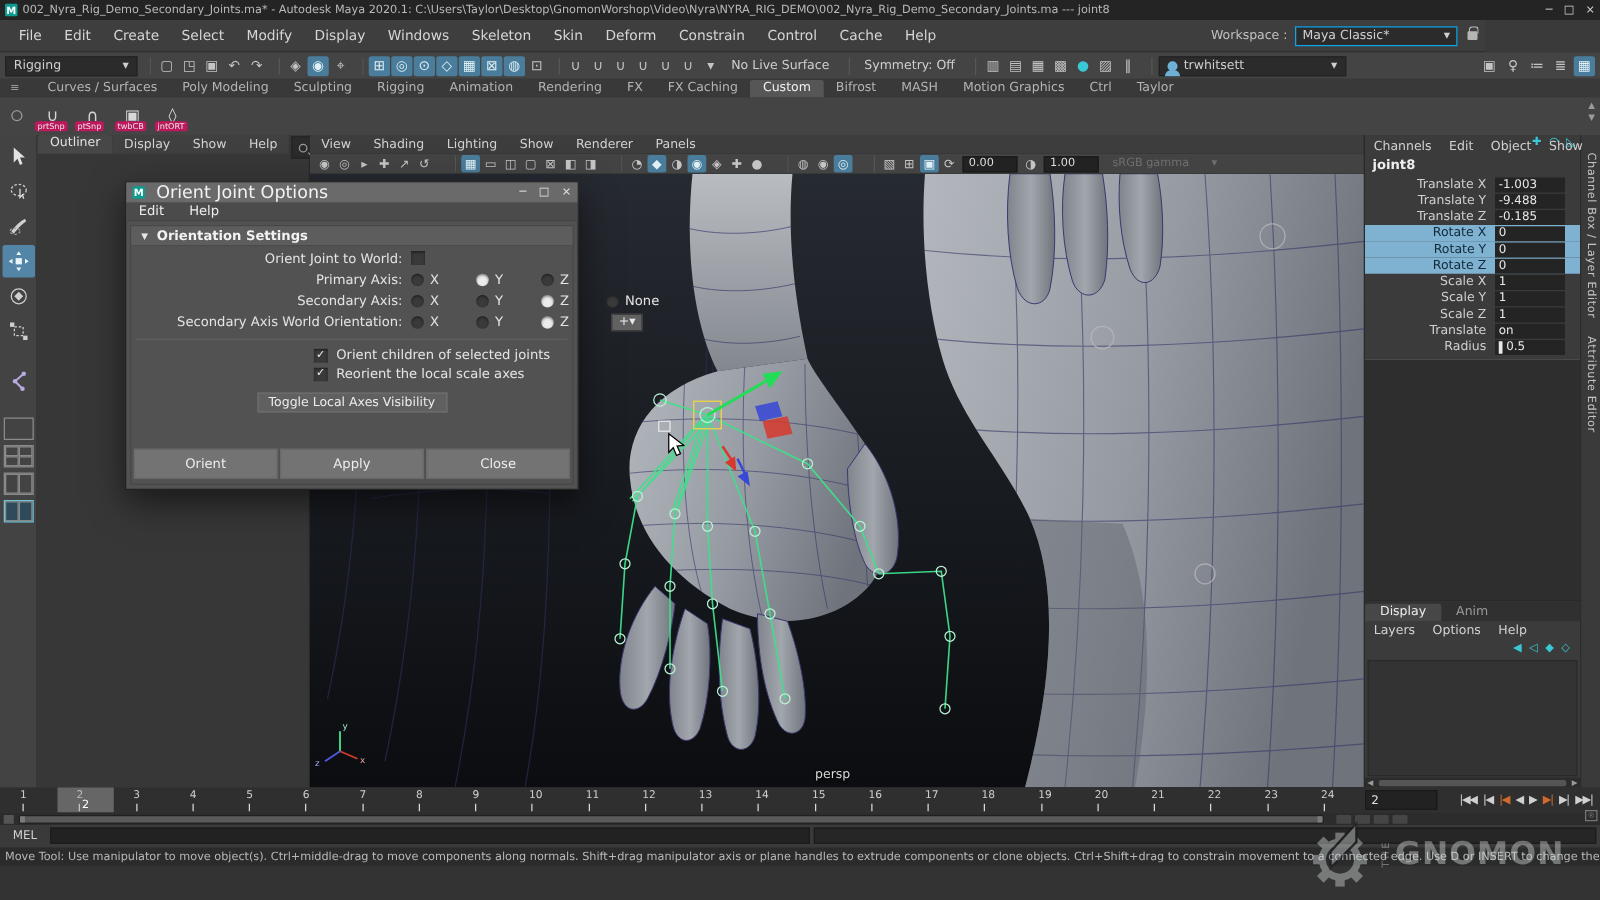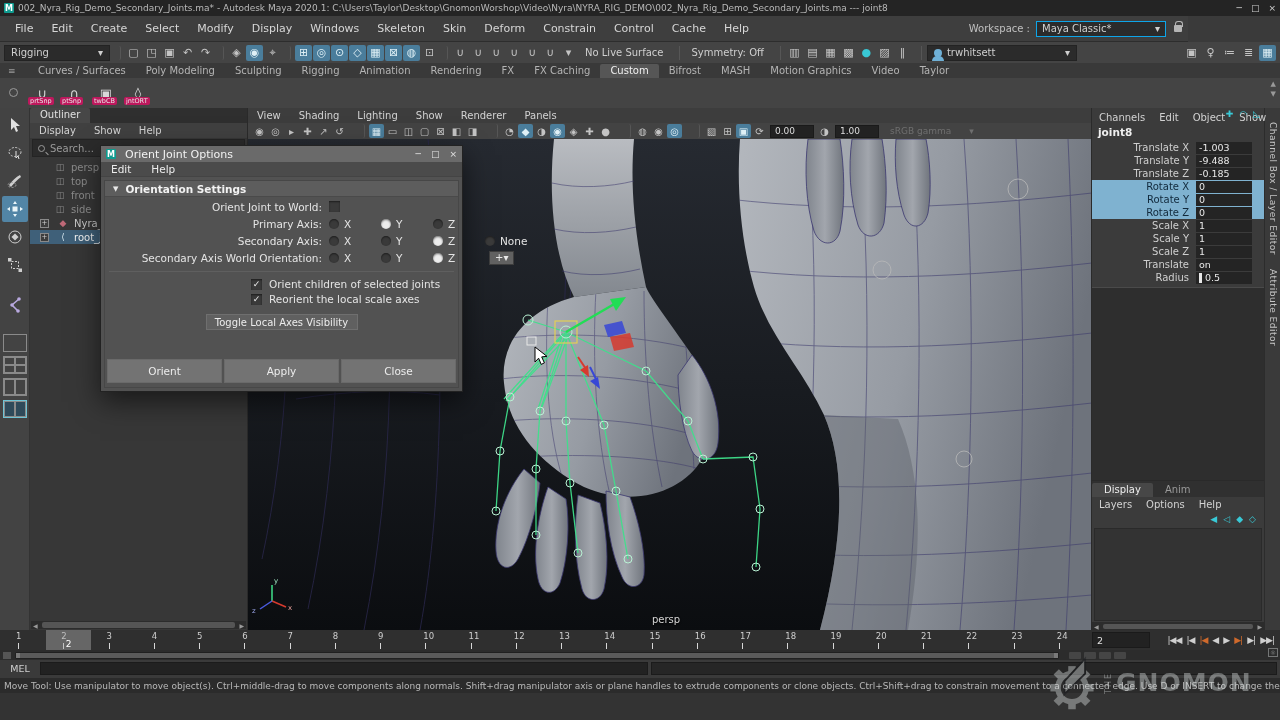--- a/index.html
+++ b/index.html
@@ -57,21 +57,21 @@
   .tool svg { display:block; }
   .lay { width:24px; height:18px; border:1px solid #8a8a8a; margin-top:2px; display:grid; }
   .lay.single div { border:none; }
   .lay.quad { grid-template-columns:1fr 1fr; grid-template-rows:1fr 1fr; }
   .lay.quad div, .lay.two div { border:1px solid #8a8a8a; }
   .lay.two { grid-template-columns:1fr 1fr; }
   .lay.active { border-color:#6fc4d6; background:#2f4a5a; }
   .toolgap { height:10px; }
 
   
-  .outliner { width:218px; background:#373737; border-right:1px solid #2a2a2a; display:flex; flex-direction:column; flex:none; position:relative; }
+  .outliner { width:218px; background:#373737; border-right:1px solid #2a2a2a; display:flex; flex:none; position:relative; }
   .ol-tabrow { height:15px; background:#2f2f2f; display:flex; }
   .ol-tab { background:#474747; color:#e0e0e0; font-size:10px; padding:1px 10px 2px; border-radius:2px 2px 0 0; }
   .ol-menus { height:15px; display:flex; gap:0; align-items:center; background:#404040; }
   .ol-menu { font-size:10px; color:#d2d2d2; padding:0 9px; }
   .ol-search { height:18px; display:flex; align-items:center; gap:5px; background:#2b2b2b; margin:1px 2px; border:1px solid #242424; padding:0 5px; }
   .searchicon { width:7px; height:7px; border:1px solid #9a9a9a; border-radius:50%; position:relative; flex:none; }
   .searchicon::after { content:""; position:absolute; width:4px; height:1px; background:#9a9a9a; transform:rotate(45deg); left:6px; top:7px; }
   .ol-search .ph { color:#9a9a9a; flex:1; }
   .ol-search .dd { color:#9a9a9a; font-size:8px; }
   .ol-tree { flex:1; padding-top:2px; }
@@ -124,21 +124,21 @@
   .cp-hscroll .bar { flex:1; height:5px; background:#555; margin:0 2px; border-radius:2px; }
   .cp-hscroll .arr { color:#9a9a9a; font-size:6px; padding:0 2px; }
 
   
   .sidetabs { width:16px; flex:none; background:#3a3a3a; border-left:1px solid #2c2c2c; display:flex; flex-direction:column; align-items:center; padding-top:14px; gap:14px; }
   .sidetab { writing-mode:vertical-rl; font-size:9px; color:#c4c4c4; letter-spacing:0.5px; white-space:nowrap; }
 
   
   .dialog { position:absolute; left:100px; top:145px; width:363px; height:247px; background:#525252; border:1px solid #222; box-shadow:0 10px 26px rgba(0,0,0,0.55); z-index:40; display:flex; flex-direction:column; }
   .dlg-title { height:16px; background:#6a6a6a; display:flex; align-items:center; padding:0 5px; gap:5px; }
-  .dlg-title .ttl { color:#f2f2f2; font-size:11px; flex:1; }
+  .dlg-title .ttl { color:#f2f2f2; font-size:14px; flex:1; }
   .dlg-title .winctl { color:#e2e2e2; font-size:9px; gap:10px; }
   .dlg-menus { height:15px; background:#4b4b4b; display:flex; align-items:center; border-bottom:1px solid #444; }
   .dlg-menu { font-size:10.5px; color:#ececec; padding:0 10px; }
   .dlg-body { flex:1; display:flex; flex-direction:column; border:1px solid #474747; margin:3px; padding-bottom:2px; }
   .sect { height:16px; background:#5d5d5d; display:flex; align-items:center; gap:7px; padding-left:8px; border-bottom:1px solid #4a4a4a; }
   .sect .tri { color:#e8e8e8; font-size:7px; }
   .sect .sttl { color:#f2f2f2; font-weight:bold; font-size:10.5px; }
   .frow { display:flex; align-items:center; height:15px; margin-top:2px; }
   .frow .flabel { width:224px; text-align:right; padding-right:7px; color:#e4e4e4; font-size:10.5px; flex:none; }
   .radio { width:10px; height:10px; border-radius:50%; background:#3a3a3a; box-shadow:inset 0 1px 2px rgba(0,0,0,.5); flex:none; }
@@ -303,21 +303,21 @@
         <span class="stab">Sculpting</span>
         <span class="stab">Rigging</span>
         <span class="stab">Animation</span>
         <span class="stab">Rendering</span>
         <span class="stab">FX</span>
         <span class="stab">FX Caching</span>
         <span class="stab active">Custom</span>
         <span class="stab">Bifrost</span>
         <span class="stab">MASH</span>
         <span class="stab">Motion Graphics</span>
-        <span class="stab">Video</span>
+        <span class="stab">Ctrl</span>
         <span class="stab">Taylor</span>
       </span>
   </div>
 
   <div class="shelfrow">
     <span style="display:flex;gap:4px">
 
     <span class="shelfitem">
         <span>∪</span>
         <span class="badge">prtSnp</span>

